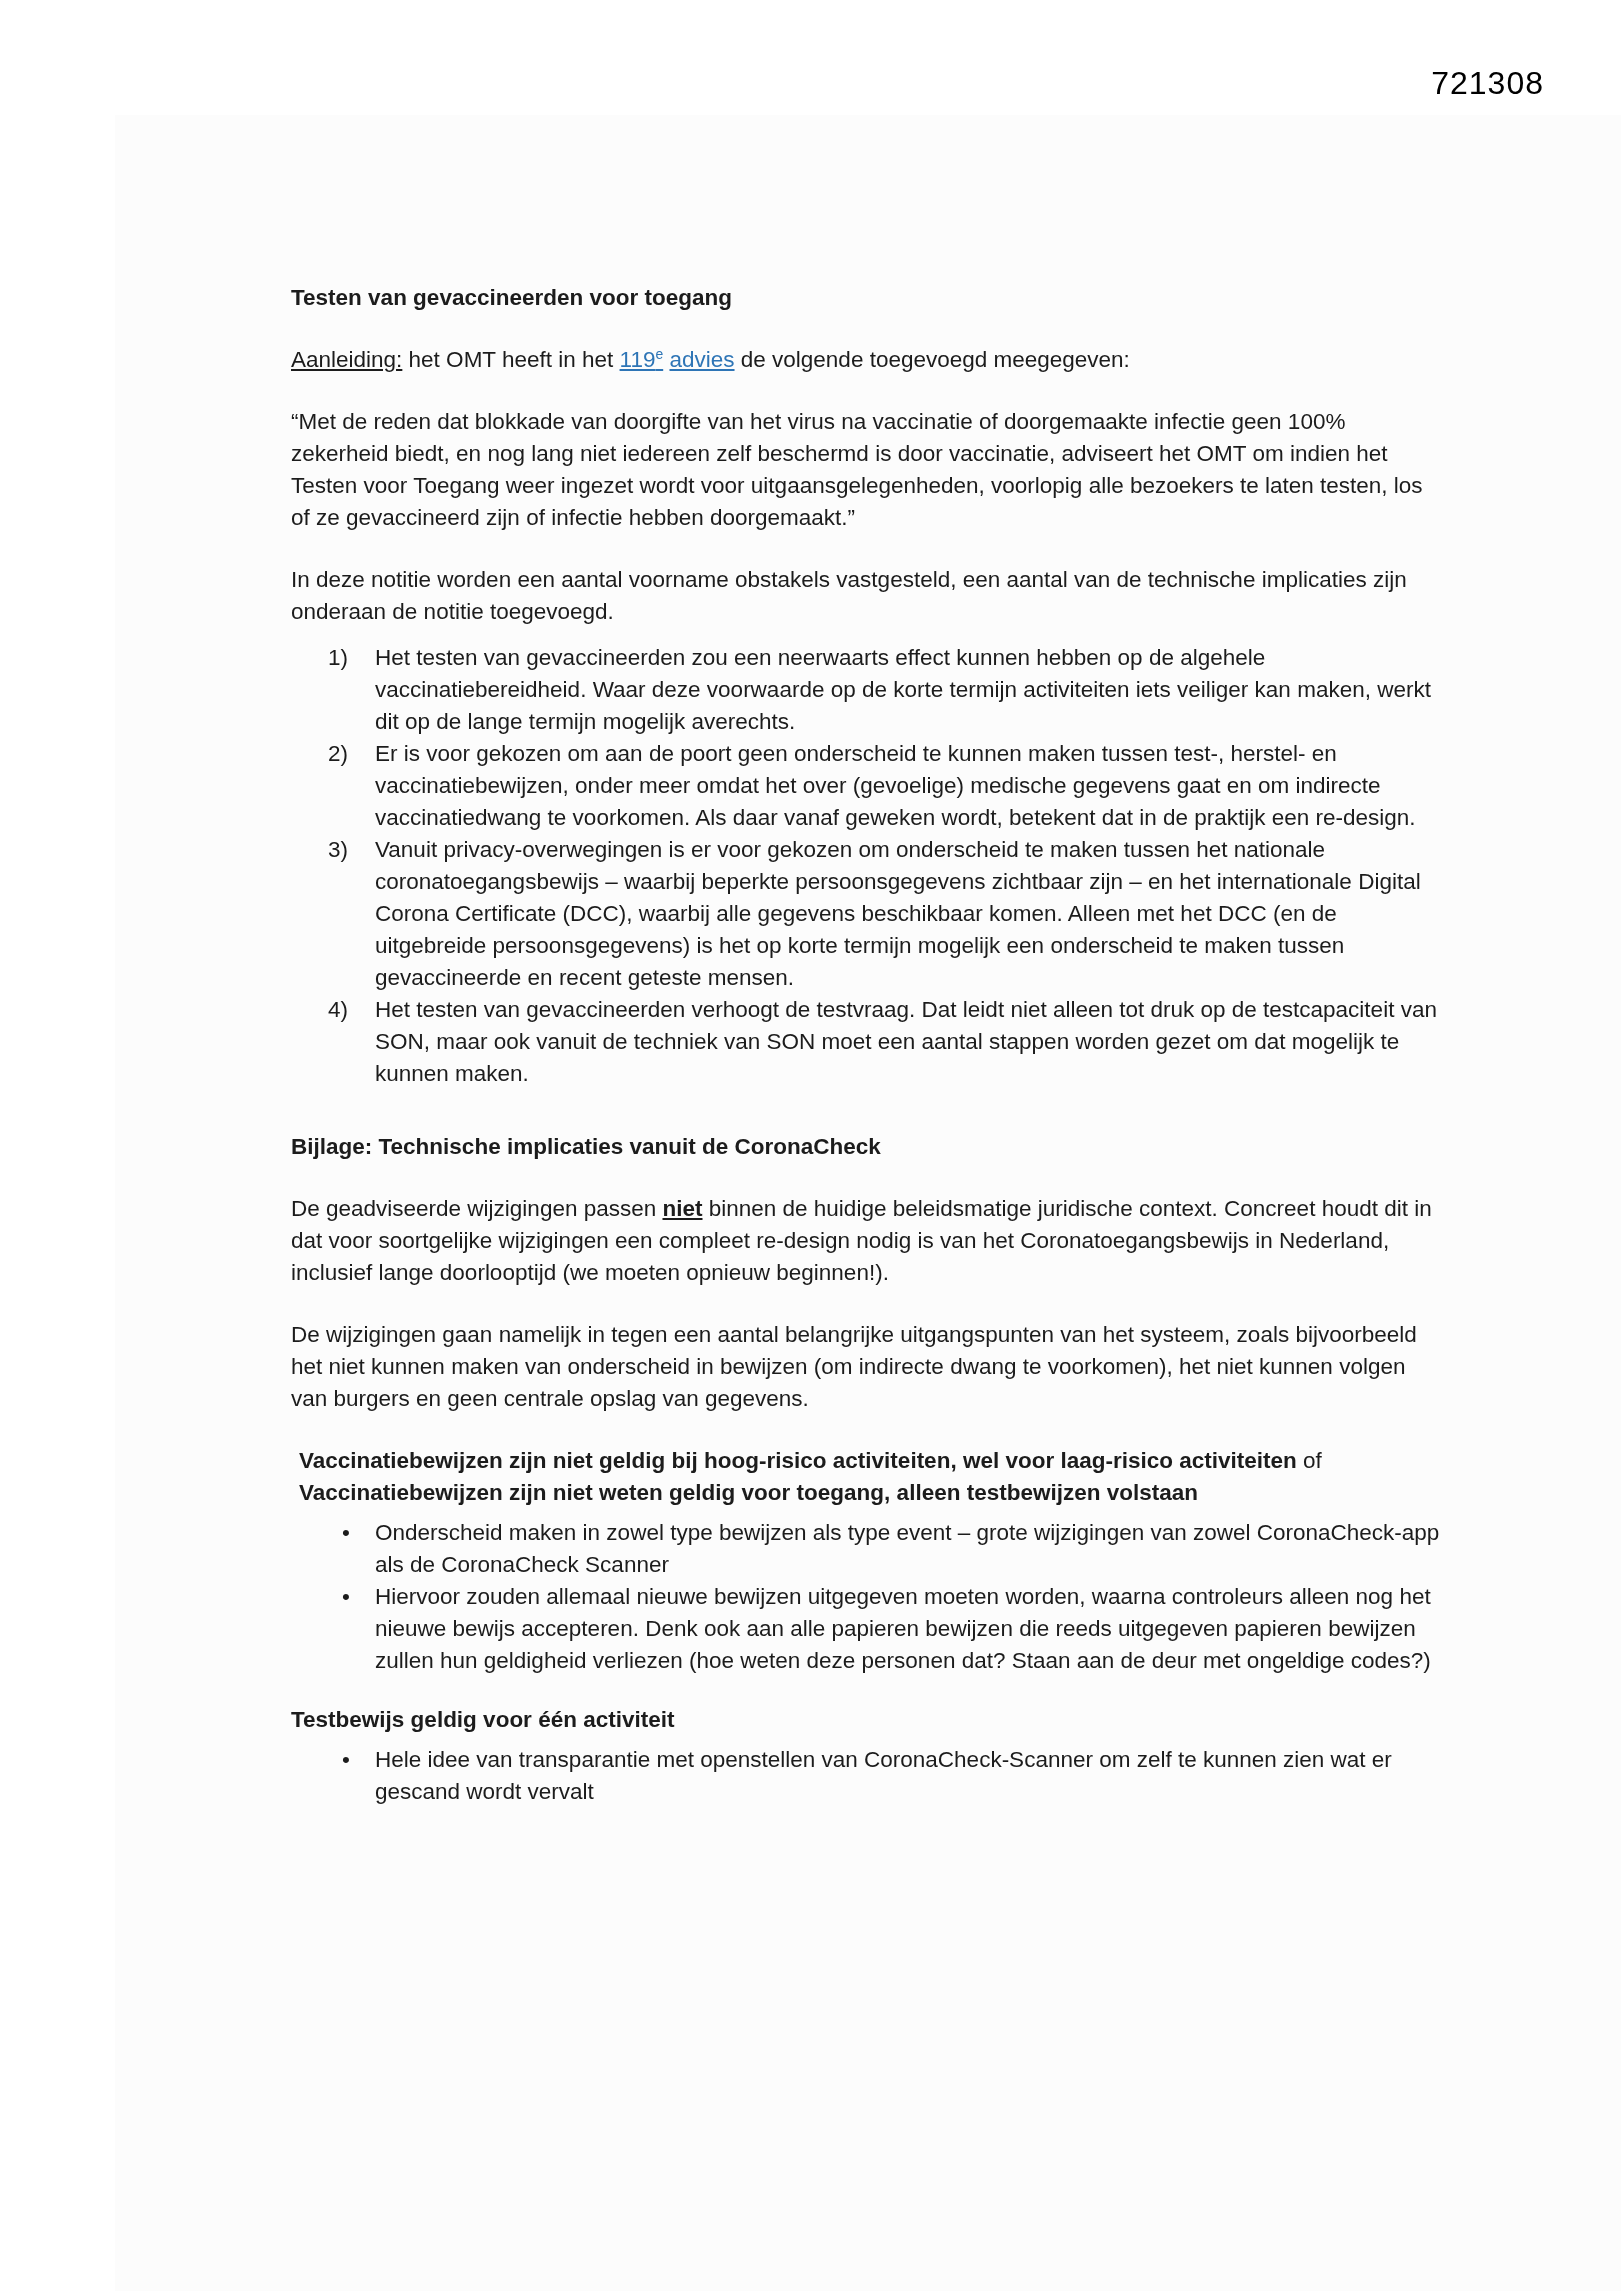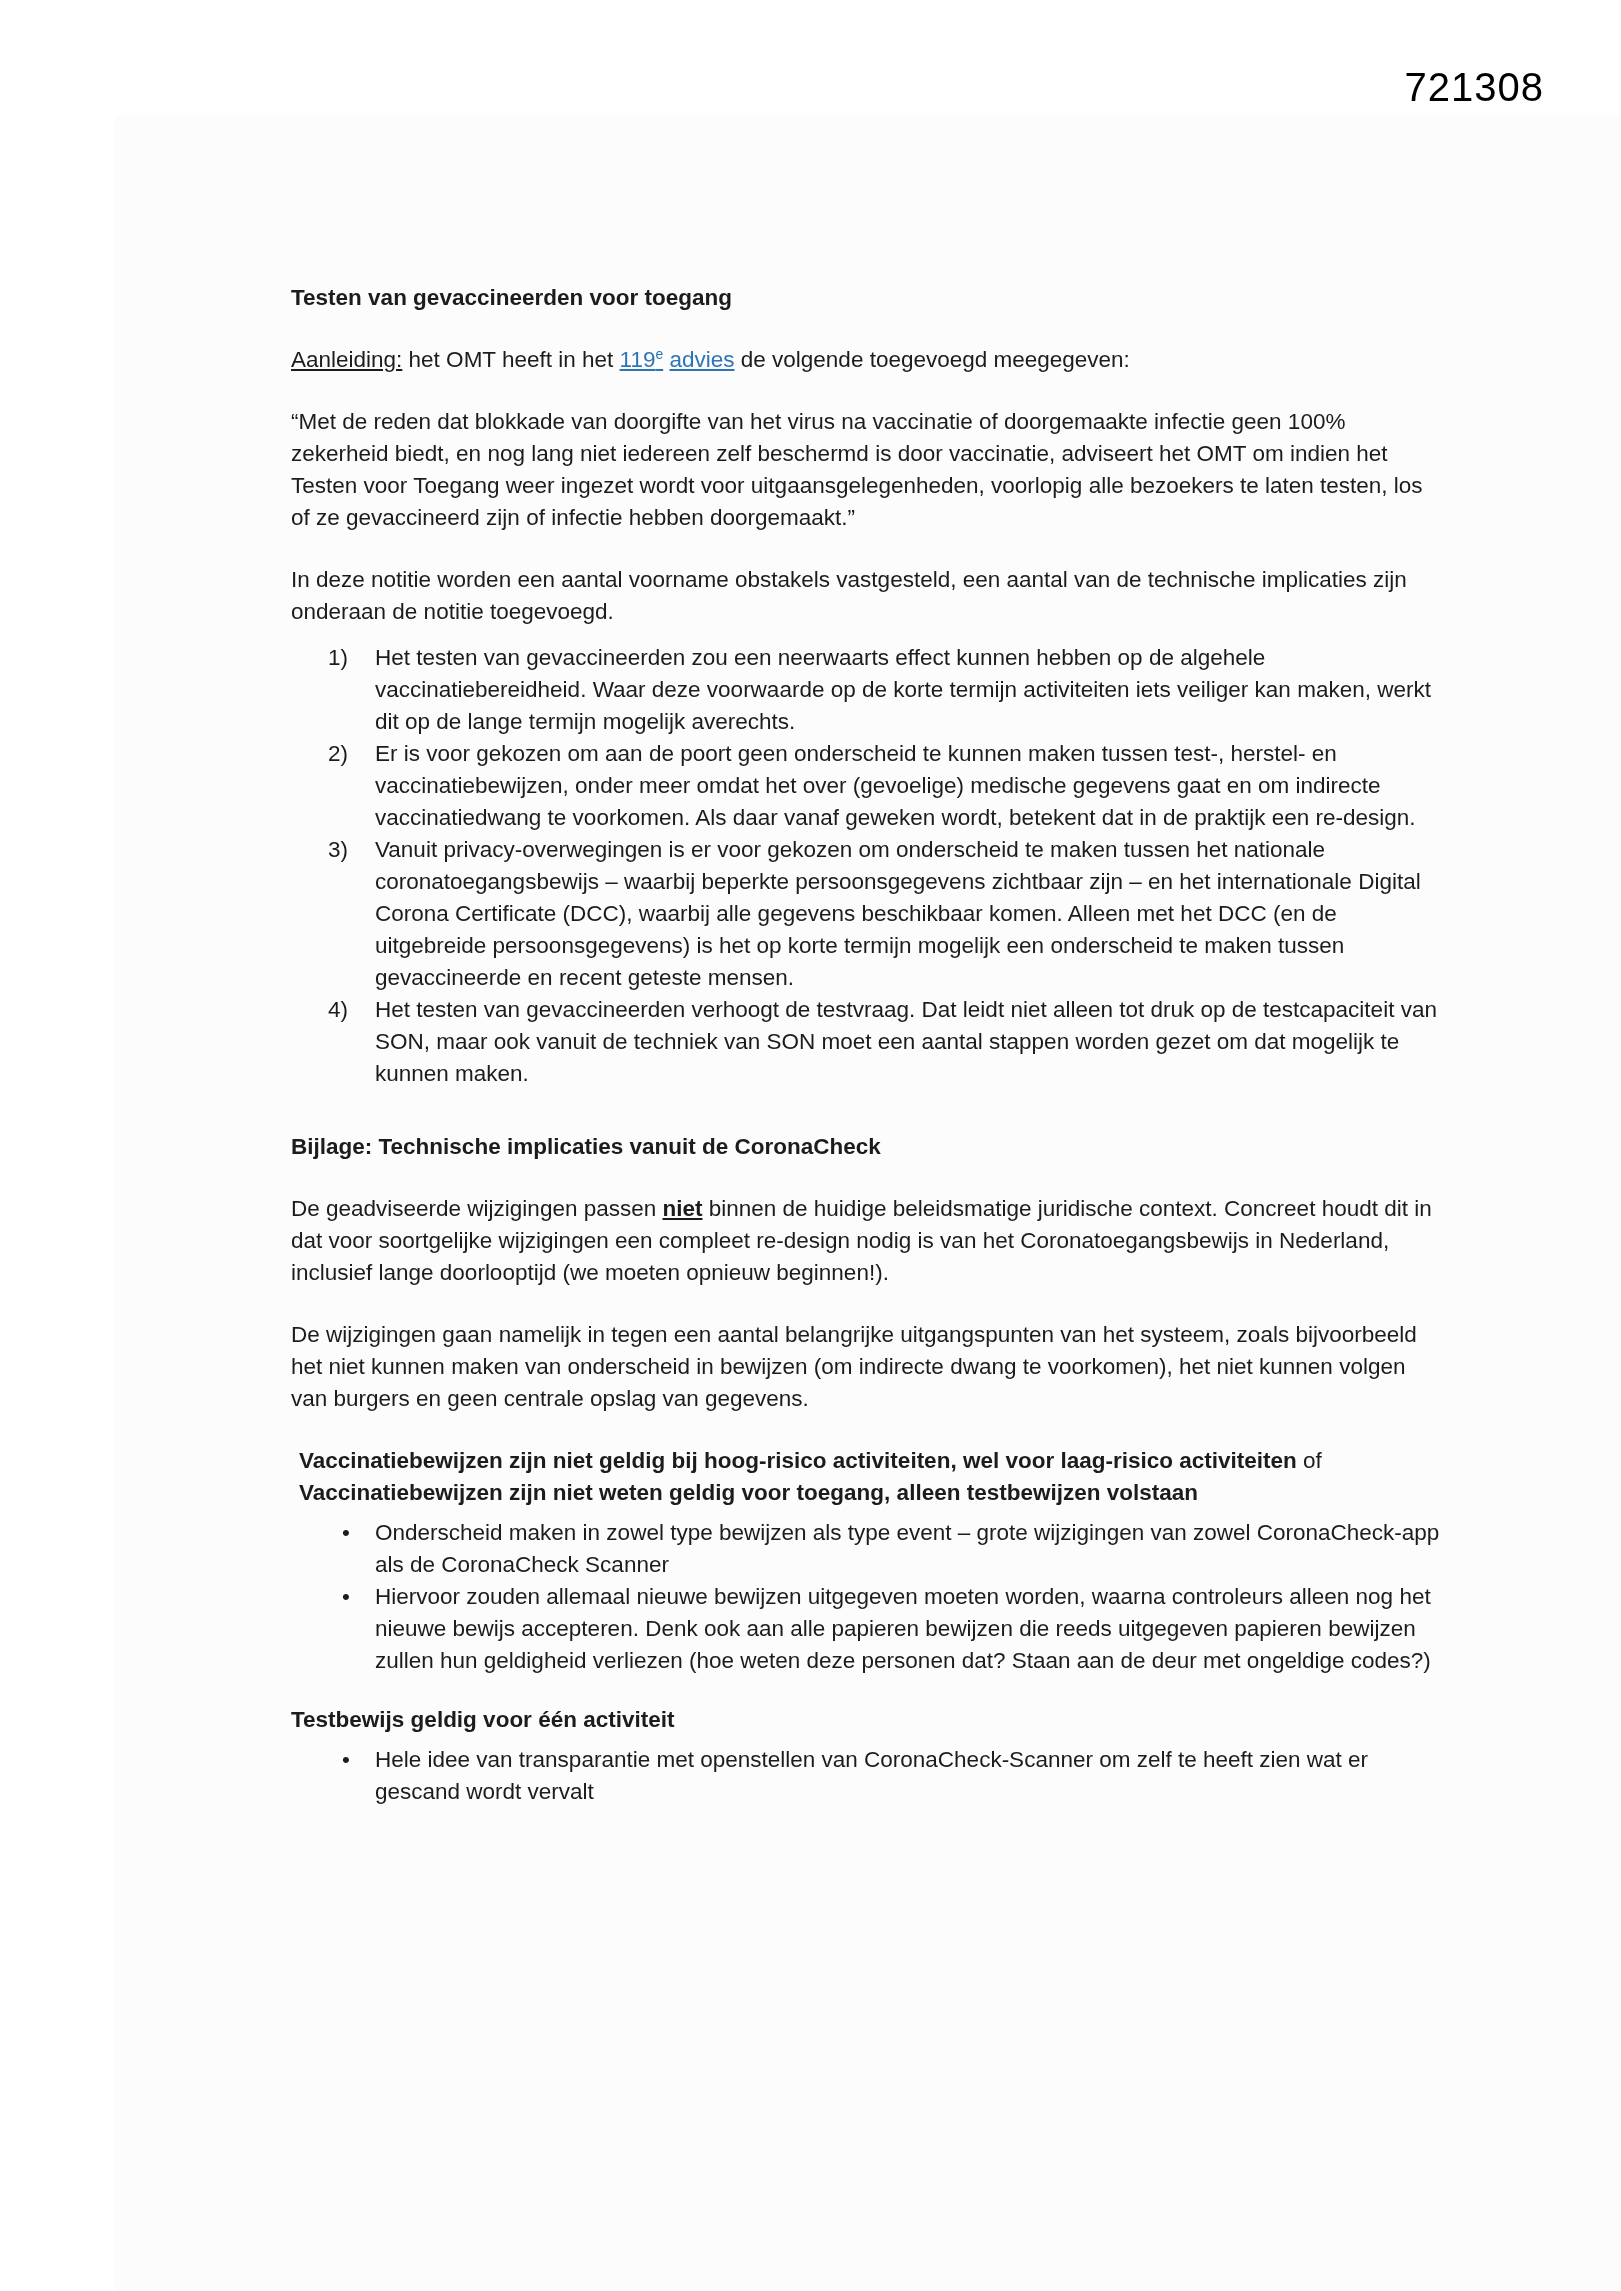--- a/index.html
+++ b/index.html
@@ -20,21 +20,21 @@
     left: 115px;
     top: 115px;
     width: 1506px;
     height: 2177px;
     background: #fcfcfc;
   }
   .page-number {
     position: absolute;
     top: 67px;
     right: 77px;
-    font-size: 40px;
+    font-size: 32px;
     line-height: 1;
     color: #000000;
     letter-spacing: 1px;
   }
   .content {
     position: absolute;
     left: 291px;
     top: 282px;
     width: 1155px;
     font-size: 22.5px;
@@ -131,19 +131,19 @@
         <span class="bullet-marker">•</span>
         <div class="list-text">Hiervoor zouden allemaal nieuwe bewijzen uitgegeven moeten worden, waarna controleurs alleen nog het nieuwe bewijs accepteren. Denk ook aan alle papieren bewijzen die reeds uitgegeven papieren bewijzen zullen hun geldigheid verliezen (hoe weten deze personen dat? Staan aan de deur met ongeldige codes?)</div>
       </div>
     </div>
 
     <p class="b mb0">Testbewijs geldig voor één activiteit</p>
 
     <div class="blist">
       <div class="list-row">
         <span class="bullet-marker">•</span>
-        <div class="list-text">Hele idee van transparantie met openstellen van CoronaCheck-Scanner om zelf te heeft zien wat er gescand wordt vervalt</div>
+        <div class="list-text">Hele idee van transparantie met openstellen van CoronaCheck-Scanner om zelf te kunnen zien wat er gescand wordt vervalt</div>
       </div>
     </div>
 
   </div>
 </div>
 
 
 </body></html>

